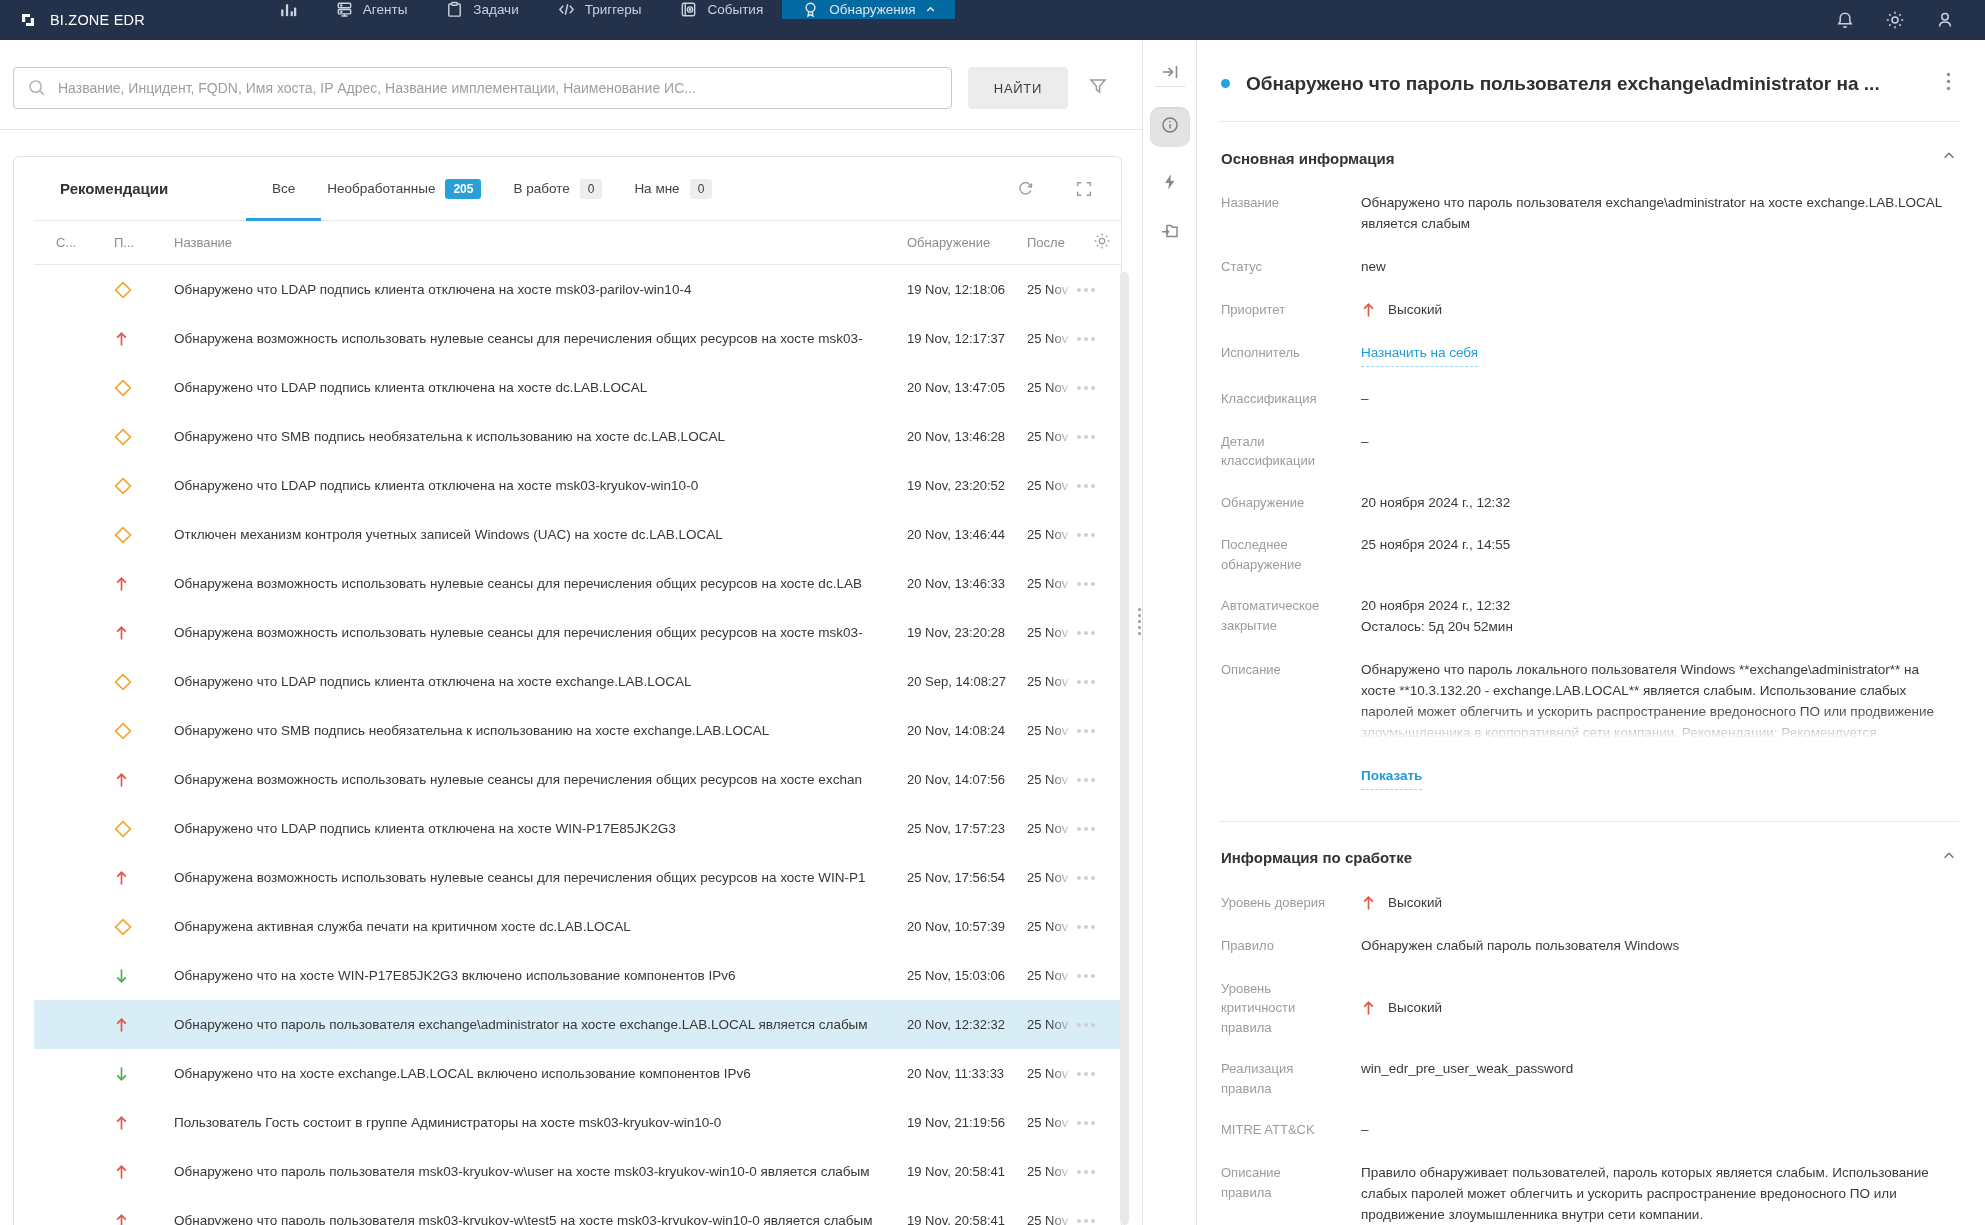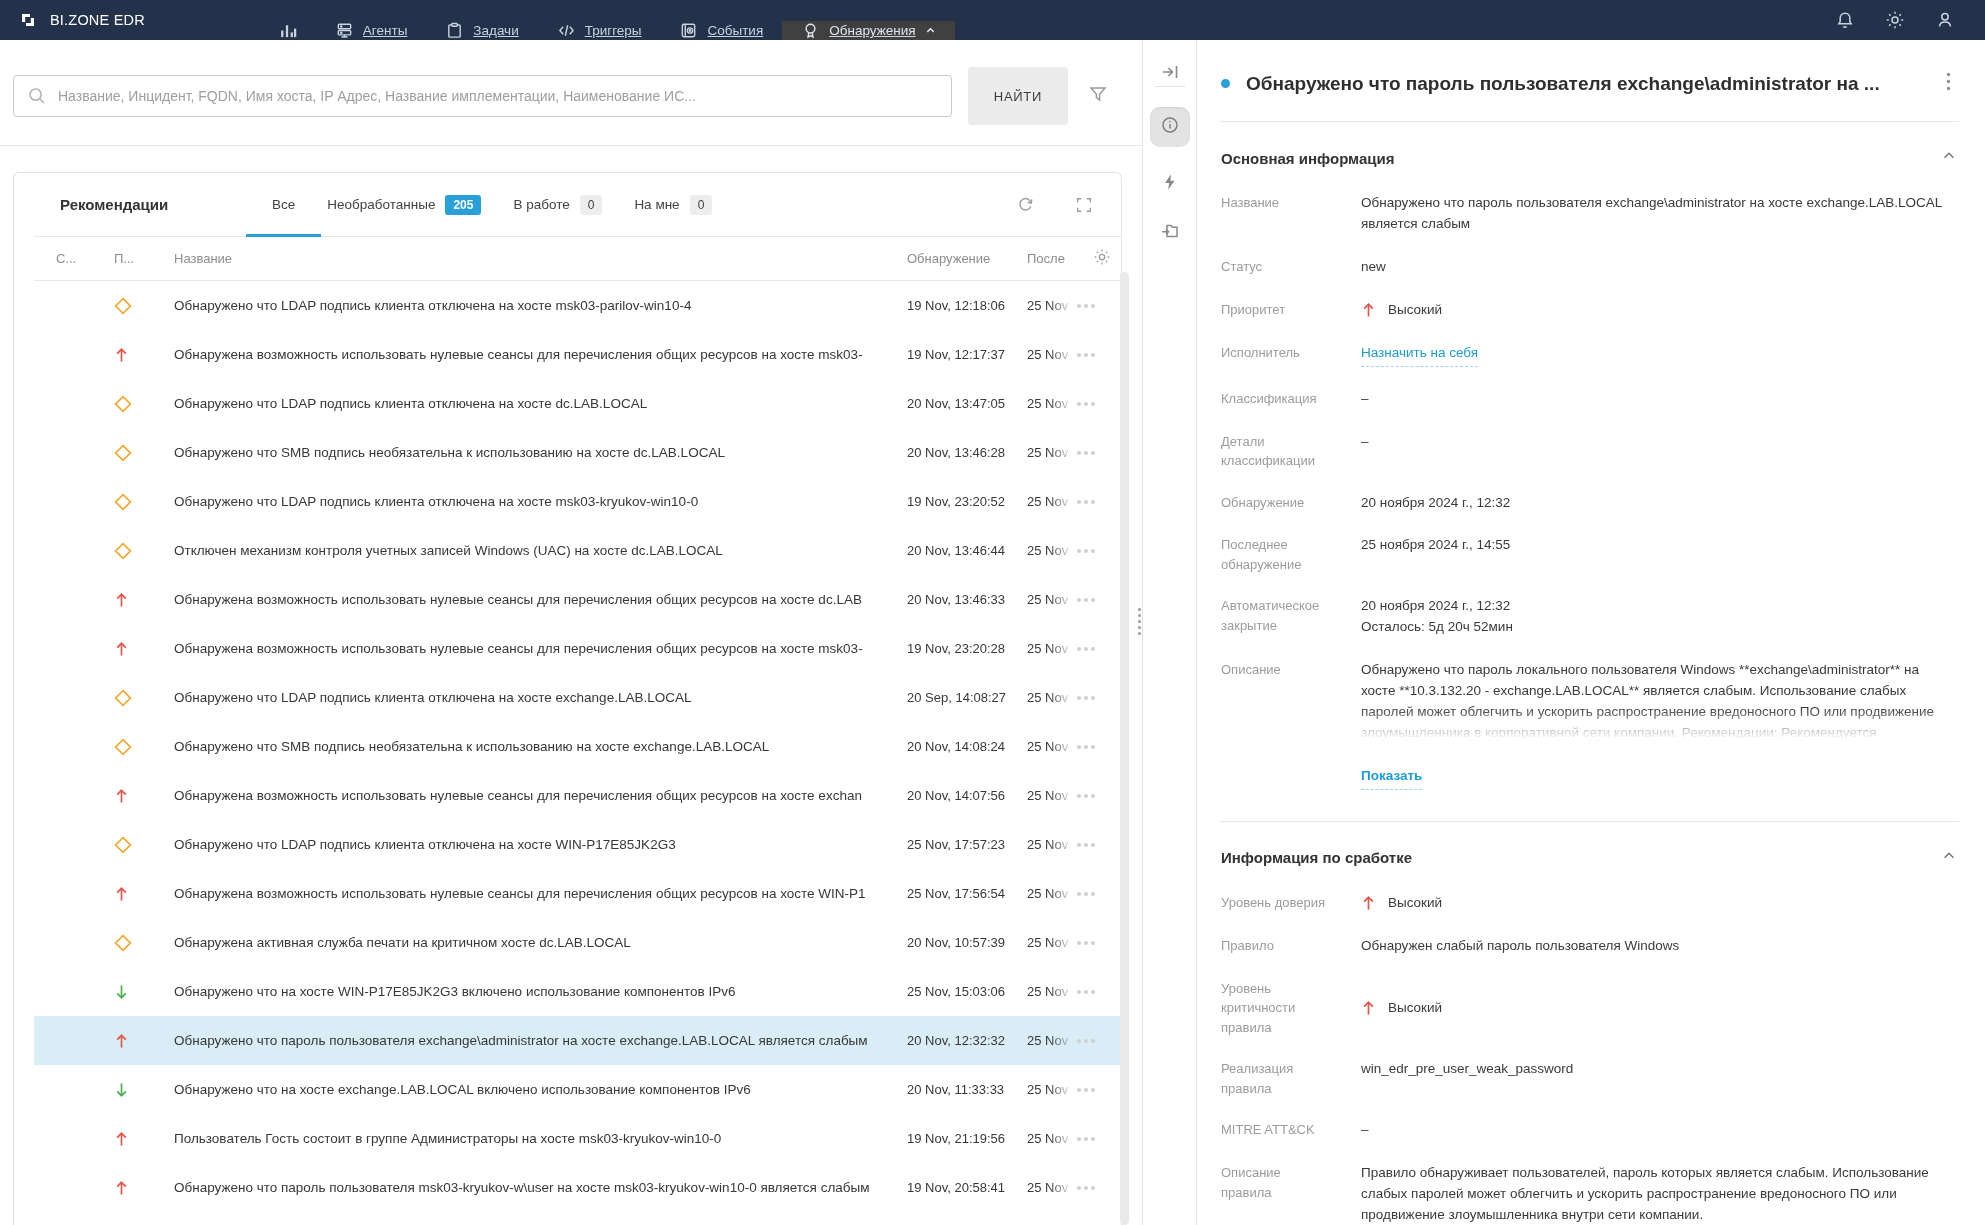--- a/index.html
+++ b/index.html
@@ -4,39 +4,39 @@
 <style>
   * { margin:0; padding:0; box-sizing:border-box; }
   html,body { width:1985px; height:1225px; overflow:hidden; background:#fff;
     font-family:"Liberation Sans", sans-serif; }
   .app { display:flex; flex-direction:column; width:100%; height:100%; }
 
   
   .topbar { height:40px; flex:none; background:#23314b; display:flex; align-items:stretch; color:#c9d2de; }
   .brand { display:flex; align-items:center; gap:12px; padding:0 24px 0 18px; }
   .brand-label { color:#fff; font-size:14.5px; letter-spacing:.2px; }
-  .nav-items { display:flex; align-items:flex-end; margin-left:90px;text-decoration:underline; }
+  .nav-items { display:flex; align-items:flex-start; margin-left:90px; }
   .nav-item { display:flex; align-items:center; gap:9px; padding:0 19px; font-size:13.5px; color:#c9d2de; cursor:pointer; }
-  .nav-item.active { background:#404040; color:#dde4ee; }
+  .nav-item.active { background:#0369a1; color:#dde4ee; }
   .nav-right { margin-left:auto; display:flex; align-items:center; gap:30px; padding-right:30px; }
   .topbar svg { display:block; }
 
   
   .main { flex:1; display:flex; min-height:0; }
   .left-col { width:1143px; flex:none; display:flex; flex-direction:column; min-height:0; border-right:1px solid #e3e3e3; position:relative; }
   .tool-col { width:54px; flex:none; border-right:1px solid #e3e3e3; display:flex; flex-direction:column; align-items:center; padding-top:22px; position:relative; background:#fff; }
   .right-col { flex:1; min-width:0; padding:0 26px 0 22px; overflow:hidden; }
 
   
   .search-row { display:flex; align-items:center; gap:16px; padding:27px 30px 20px 13px; border-bottom:1px solid #e6e6e6; flex:none; }
   .search-box { position:relative; flex:1; }
   .search-box input { width:100%; height:42px; border:1px solid #c9c9c9; border-radius:4px; padding:0 14px 0 44px; font-size:14px; color:#333; outline:none; font-family:inherit; }
   .search-box input::placeholder { color:#9e9e9e; }
   .search-icon { position:absolute; left:14px; top:11px; }
-  .find-btn { height:58px; padding:12px 26px; background:#ececec; border:none; border-radius:4px; font-size:13px; letter-spacing:.7px; color:#3d3d3d; font-weight:500; font-family:inherit; cursor:pointer; }
+  .find-btn { height:42px; padding:12px 26px; background:#ececec; border:none; border-radius:4px; font-size:13px; letter-spacing:.7px; color:#3d3d3d; font-weight:500; font-family:inherit; cursor:pointer; }
   .filter-btn { padding:4px; cursor:pointer; }
 
   
   .panel { margin:26px 20px 0 13px; border:1px solid #e2e2e2; border-bottom:none; border-radius:6px 6px 0 0; flex:1; display:flex; flex-direction:column; min-height:0;padding-left:20px; }
   .panel-header { height:64px; flex:none; display:flex; align-items:center; padding:0 26px; border-bottom:1px solid #e8e8e8; }
   .panel-title { font-size:15px; font-weight:700; color:#333; width:212px; }
   .tabs { display:flex; gap:32px; height:100%; align-items:center; }
   .tab { height:100%; display:flex; align-items:center; gap:10px; font-size:13.5px; color:#424242; position:relative; cursor:pointer; }
   .tab.active::after { content:''; position:absolute; bottom:-1px; left:-26px; right:-26px; height:3px; background:#2aa0d8; }
   .badge { font-size:12px; padding:3px 8px; border-radius:3px; background:#ededed; color:#3d3d3d; }

